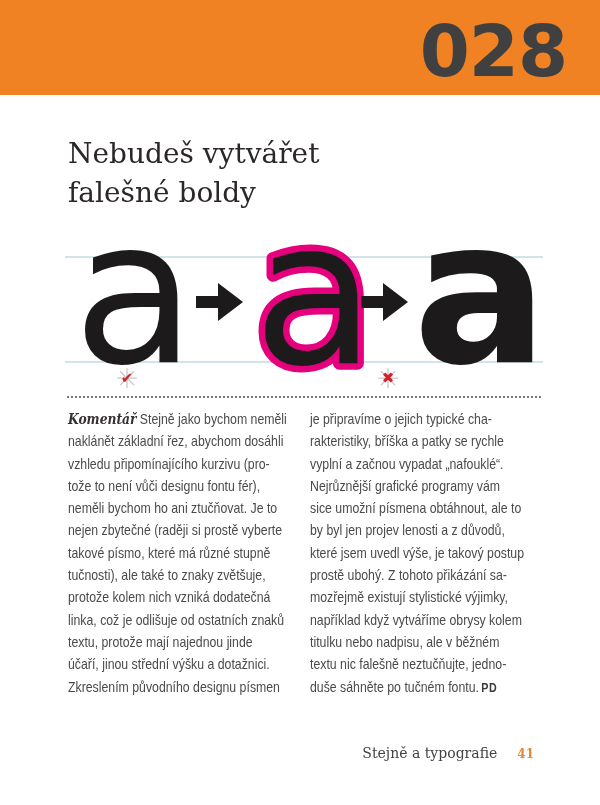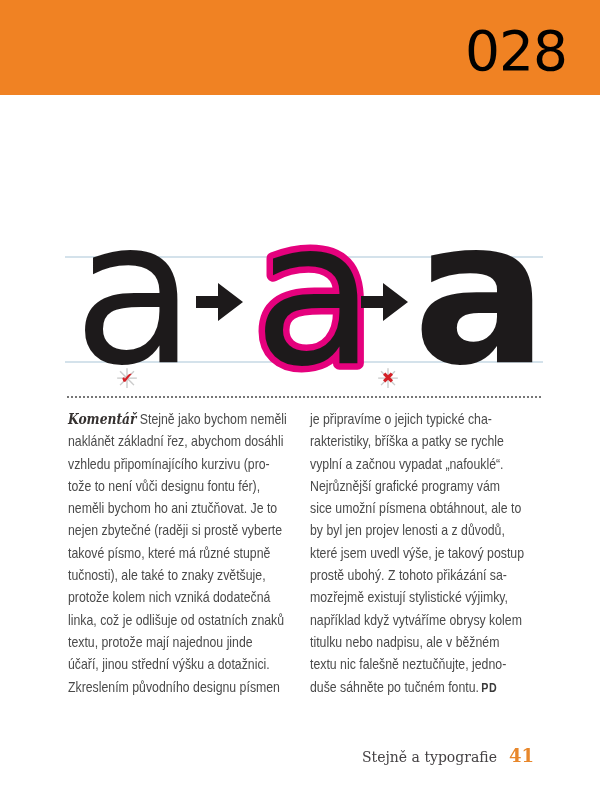--- a/index.html
+++ b/index.html
@@ -16,24 +16,24 @@
   .band {
     position: absolute;
     left: 0; top: 0;
     width: 600px; height: 95px;
     background: #F08223;
   }
   .chapter-number {
     position: absolute;
     right: 33px; top: 6px;
     font-family: "DejaVu Sans", sans-serif;
-    font-weight: normal;
-    font-size: 55px;
+    font-weight: bold;
+    font-size: 72px;
     line-height: 91px;
-    color: #000000;
+    color: #404040;
     letter-spacing: -1px;
   }
   
   .title {
     position: absolute;
     left: 68px; top: 134px;
     font-family: "DejaVu Serif", serif;
     font-weight: normal;
     font-size: 28px;
     line-height: 39px;
@@ -114,34 +114,38 @@
   
   .footer {
     position: absolute;
     top: 745px; right: 66px;
     font-family: "DejaVu Serif", serif;
     font-size: 14px;
     color: #454244;
   }
   .pagenum {
     font-weight: bold;
-    font-size: 18px;
+    font-size: 12px;
     color: #E8872B;
-    margin-left: 12px;
+    margin-left: 20px;
   }
 </style>
 </head>
 <body>
 
 <div class="page">
 
   <header class="band">
     <div class="chapter-number">028</div>
   </header>
 
+  <h1 class="title">
+    <span>Nebudeš vytvářet</span><br>
+    <span>falešné boldy</span>
+  </h1>
 
   <svg class="demo" viewBox="0 0 478 172" xmlns="http://www.w3.org/2000/svg">
     <line class="guide" x1="0" y1="27" x2="478" y2="27"></line>
     <line class="guide" x1="0" y1="132" x2="478" y2="132"></line>
 
     <text class="glyph" x="8" y="132">a</text>
 
     <path class="arrow" d="M131 66 h22 v-13 l25 19 -25 19 v-13 h-22 z"></path>
 
     <text class="glyph fake" x="188" y="133">a</text>

